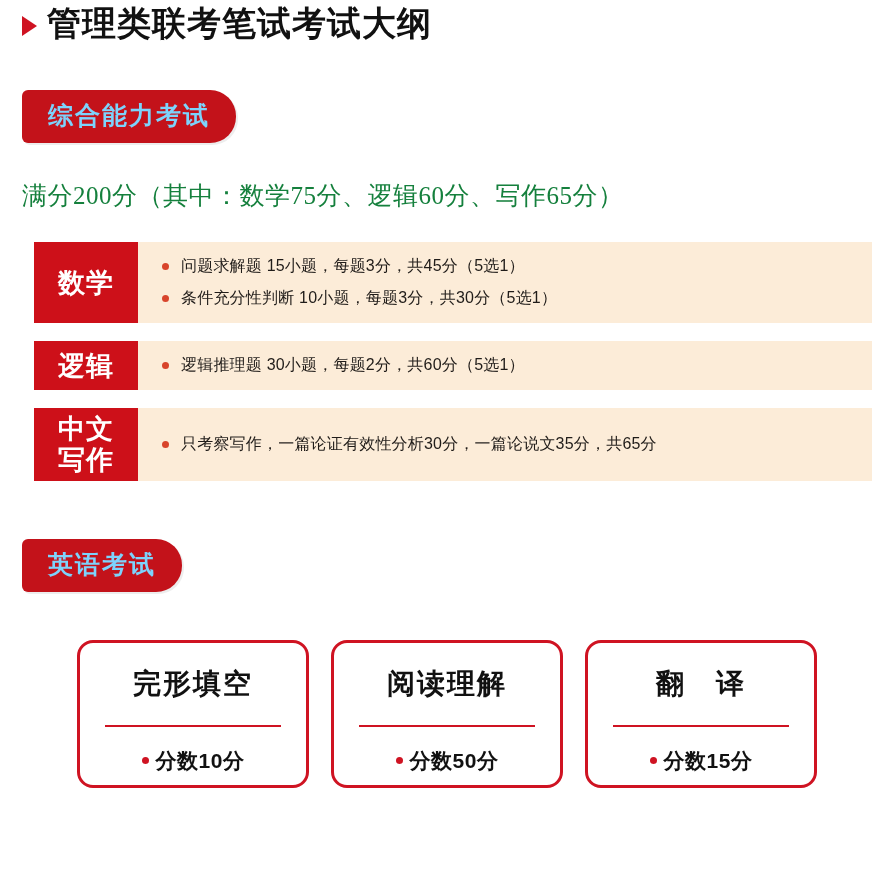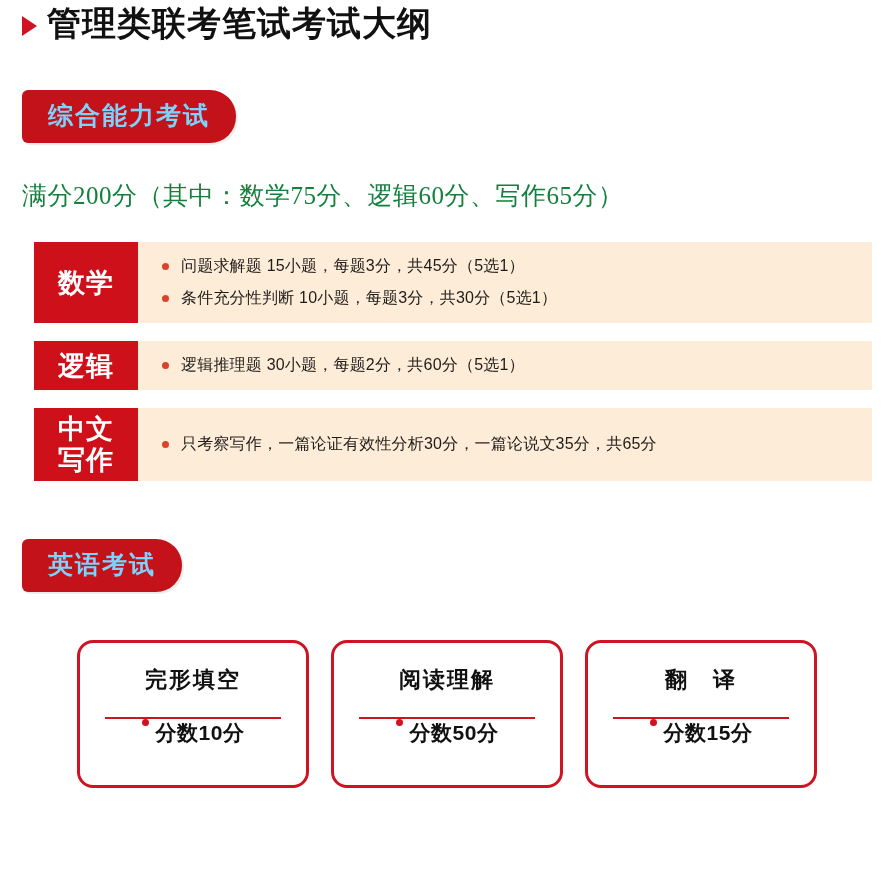--- a/index.html
+++ b/index.html
@@ -137,39 +137,40 @@
     border-radius: 16px;
     background: #ffffff;
     padding: 22px 8px 0 8px;
     height: 148px;
     box-sizing: border-box;
     display: flex;
     flex-direction: column;
     align-items: center;
   }
   .card-title {
-    font-size: 22px;
+    font-size: 28px;
     font-weight: bold;
     color: #111111;
     letter-spacing: 2px;
     text-align: center;
     white-space: nowrap;
   }
   .card-sep {
     width: 84%;
     height: 2px;
     background: #cf1322;
     margin: 22px 0 0 0;
   }
   .card-score {
+    margin-top: 20px;
     font-size: 21px;
     font-weight: bold;
     color: #111111;
     display: flex;
-    align-items: flex-start;
+    align-items: center;
     gap: 7px;
     letter-spacing: 0.5px;
   }
   .card-dot {
     width: 7px;
     height: 7px;
     border-radius: 50%;
     background: #cf1322;
     flex: 0 0 auto;
   }

